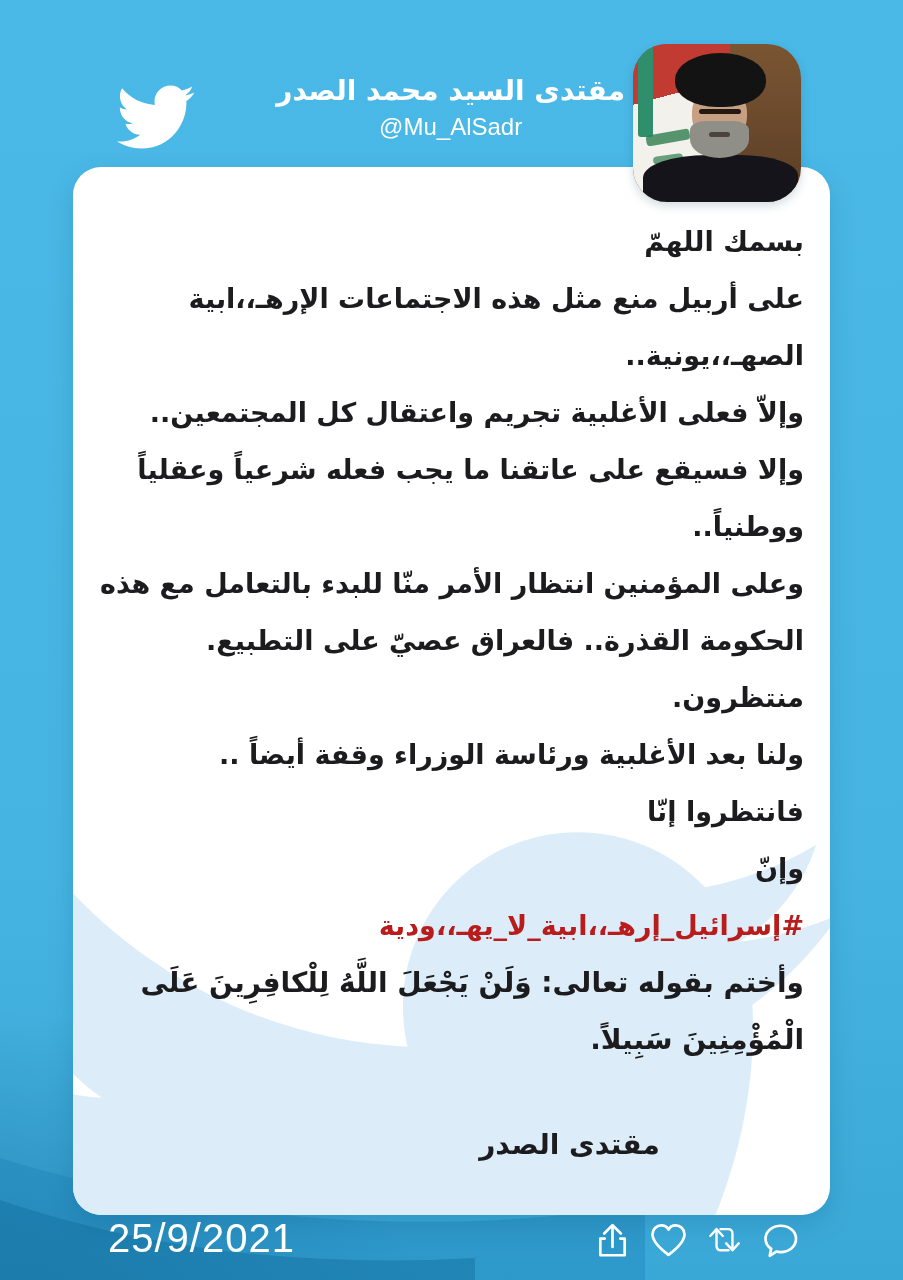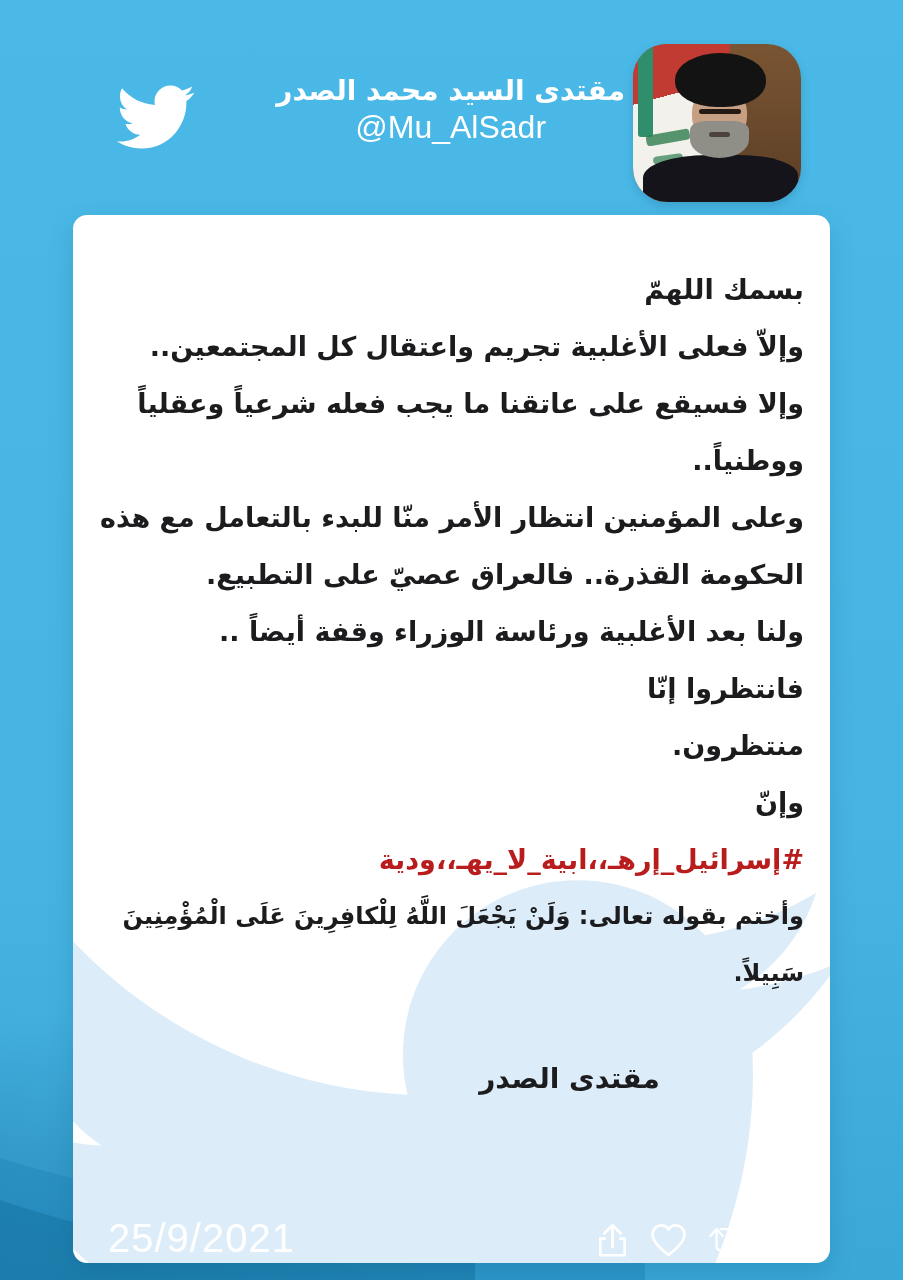--- a/index.html
+++ b/index.html
@@ -10,21 +10,21 @@
       radial-gradient(820px 640px at -60px 1400px, rgba(14,86,130,.55), rgba(14,86,130,0) 62%),
       linear-gradient(180deg,#4ab9e7 0%,#46b4e2 68%,#3aa8d7 100%);
   }
   .bg-swoosh{position:absolute;left:0;top:0;width:903px;height:1280px;z-index:0;}
 
   
   .logo{position:absolute;left:106px;top:76px;width:97px;height:82px;z-index:2;}
   .logo svg{width:100%;height:100%;display:block;fill:#ffffff;}
   .user{position:absolute;top:72px;right:278px;text-align:center;z-index:2;color:#fff;direction:rtl;}
   .display-name{font-size:28px;font-weight:700;line-height:38px;white-space:nowrap;}
-  .handle{font-size:32px;font-weight:400;line-height:34px;direction:ltr;
+  .handle{font-size:24px;font-weight:400;line-height:34px;direction:ltr;
           font-family:"Liberation Sans","DejaVu Sans",sans-serif;}
 
   
   .avatar{position:absolute;left:633px;top:44px;width:168px;height:158px;border-radius:34px;
           overflow:hidden;z-index:3;background:linear-gradient(180deg,#7a5533,#5b3e25);
           box-shadow:0 4px 10px rgba(0,60,95,.18);}
   .avatar *{position:absolute;}
   .av-flag{left:0;top:0;width:58%;height:100%;
            background:linear-gradient(165deg,#c23b33 0 33%,#f2f1ec 33% 100%);}
   .av-flag-green{left:3%;top:1%;width:9%;height:58%;background:#2f8f6d;border-radius:3px;}
@@ -32,29 +32,29 @@
   .av-flag-script2{left:12%;top:70%;width:18%;height:5%;background:#2e7d4f;border-radius:4px;transform:rotate(-8deg);opacity:.7;}
   .av-robe{left:6%;top:70%;width:92%;height:34%;background:#14141a;border-radius:42% 38% 0 0;}
   .av-face{left:35%;top:28%;width:33%;height:36%;background:#c7a083;border-radius:44% 44% 52% 52%;}
   .av-eyes{left:39%;top:41%;width:25%;height:3.2%;background:#241a13;border-radius:3px;}
   .av-beard{left:34%;top:49%;width:35%;height:23%;background:#8f8f87;border-radius:28% 28% 55% 55%;}
   .av-mouth{left:45%;top:56%;width:13%;height:3%;background:#4c443c;border-radius:3px;}
   .av-turban{left:25%;top:6%;width:54%;height:34%;background:#131313;border-radius:50% 50% 46% 46%;}
 
   
   .card{position:absolute;left:73px;top:167px;width:757px;height:1048px;background:#ffffff;
-        border-radius:14px;z-index:1;overflow:hidden;box-sizing:border-box;
-        padding:46px 26px 0 26px;box-shadow:0 10px 26px rgba(0,70,110,.18);margin-top:48px;}
+        border-radius:28px;z-index:1;overflow:hidden;box-sizing:border-box;
+        padding:46px 26px 0 26px;box-shadow:0 10px 26px rgba(0,70,110,.18);}
   .watermark{position:absolute;left:-120px;top:562px;width:900px;height:900px;z-index:0;}
   .watermark svg{width:100%;height:100%;fill:#dcedf9;}
   .tweet-body{position:relative;z-index:1;direction:rtl;text-align:right;color:#1c1c1e;}
   .tweet-body p{margin:0;}
   .line{font-size:27px;font-weight:700;line-height:57px;}
   .hashtag{font-size:27px;font-weight:700;line-height:57px;color:#b91c1c;cursor:pointer;}
-  .verse{font-size:24px;font-weight:700;line-height:57px;}
+  .verse{font-size:28px;font-weight:700;line-height:57px;}
   .signature{font-size:28px;font-weight:700;line-height:57px;margin-top:48px !important;
              text-align:center;transform:translateX(118px);}
 
   
   .date{position:absolute;left:108px;top:1216px;color:#fff;font-size:40px;line-height:44px;
         font-family:"Liberation Sans","DejaVu Sans",sans-serif;letter-spacing:1px;z-index:2;text-align:right;}
   .actions{position:absolute;right:102px;top:1220px;display:flex;gap:15px;z-index:2;}
   .actions .act{width:41px;height:41px;display:block;cursor:pointer;}
   .actions svg{width:100%;height:100%;display:block;stroke:#ffffff;stroke-width:2.1;fill:none;
                stroke-linecap:round;stroke-linejoin:round;}
@@ -95,26 +95,27 @@
 
   <main class="card">
     <span class="watermark">
       <svg viewBox="0 0 24 24">
           <path d="M23.643 4.937c-.835.37-1.732.62-2.675.733.962-.576 1.7-1.49 2.048-2.578-.9.534-1.897.922-2.958 1.13-.85-.904-2.06-1.47-3.4-1.47-2.572 0-4.658 2.086-4.658 4.66 0 .364.042.718.12 1.06-3.873-.195-7.304-2.05-9.602-4.868-.4.69-.63 1.49-.63 2.342 0 1.616.823 3.043 2.072 3.878-.764-.025-1.482-.234-2.11-.583v.06c0 2.257 1.605 4.14 3.737 4.568-.392.106-.803.162-1.227.162-.3 0-.593-.028-.877-.082.593 1.85 2.313 3.198 4.352 3.234-1.595 1.25-3.604 1.995-5.786 1.995-.376 0-.747-.022-1.112-.065 2.062 1.323 4.51 2.093 7.14 2.093 8.57 0 13.255-7.098 13.255-13.254 0-.2-.005-.402-.014-.602.91-.658 1.7-1.477 2.323-2.41z"></path>
         </svg>
     </span>
 
     <div class="tweet-body">
       <p class="line">بسمك اللهمّ</p>
+      <p class="line">على أربيل منع مثل هذه الاجتماعات الإرهـ،،ابية الصهـ،،يونية..</p>
       <p class="line">وإلاّ فعلى الأغلبية تجريم واعتقال كل المجتمعين..</p>
       <p class="line">وإلا فسيقع على عاتقنا ما يجب فعله شرعياً وعقلياً ووطنياً..</p>
       <p class="line">وعلى المؤمنين انتظار الأمر منّا للبدء بالتعامل مع هذه</p>
       <p class="line">الحكومة القذرة.. فالعراق عصيّ على التطبيع.</p>
+      <p class="line">منتظرون.</p>
       <p class="line">ولنا بعد الأغلبية ورئاسة الوزراء وقفة أيضاً .. فانتظروا إنّا</p>
-      <p class="line">منتظرون.</p>
       <p class="line">وإنّ</p>
       <p class="hashtag">#إسرائيل_إرهـ،،ابية_لا_يهـ،،ودية</p>
       <p class="verse">وأختم بقوله تعالى: وَلَنْ يَجْعَلَ اللَّهُ لِلْكافِرِينَ عَلَى الْمُؤْمِنِينَ سَبِيلاً.</p>
       <p class="signature">مقتدى الصدر</p>
     </div>
   </main>
 
   <div class="date">25/9/2021</div>
 
   <div class="actions">

